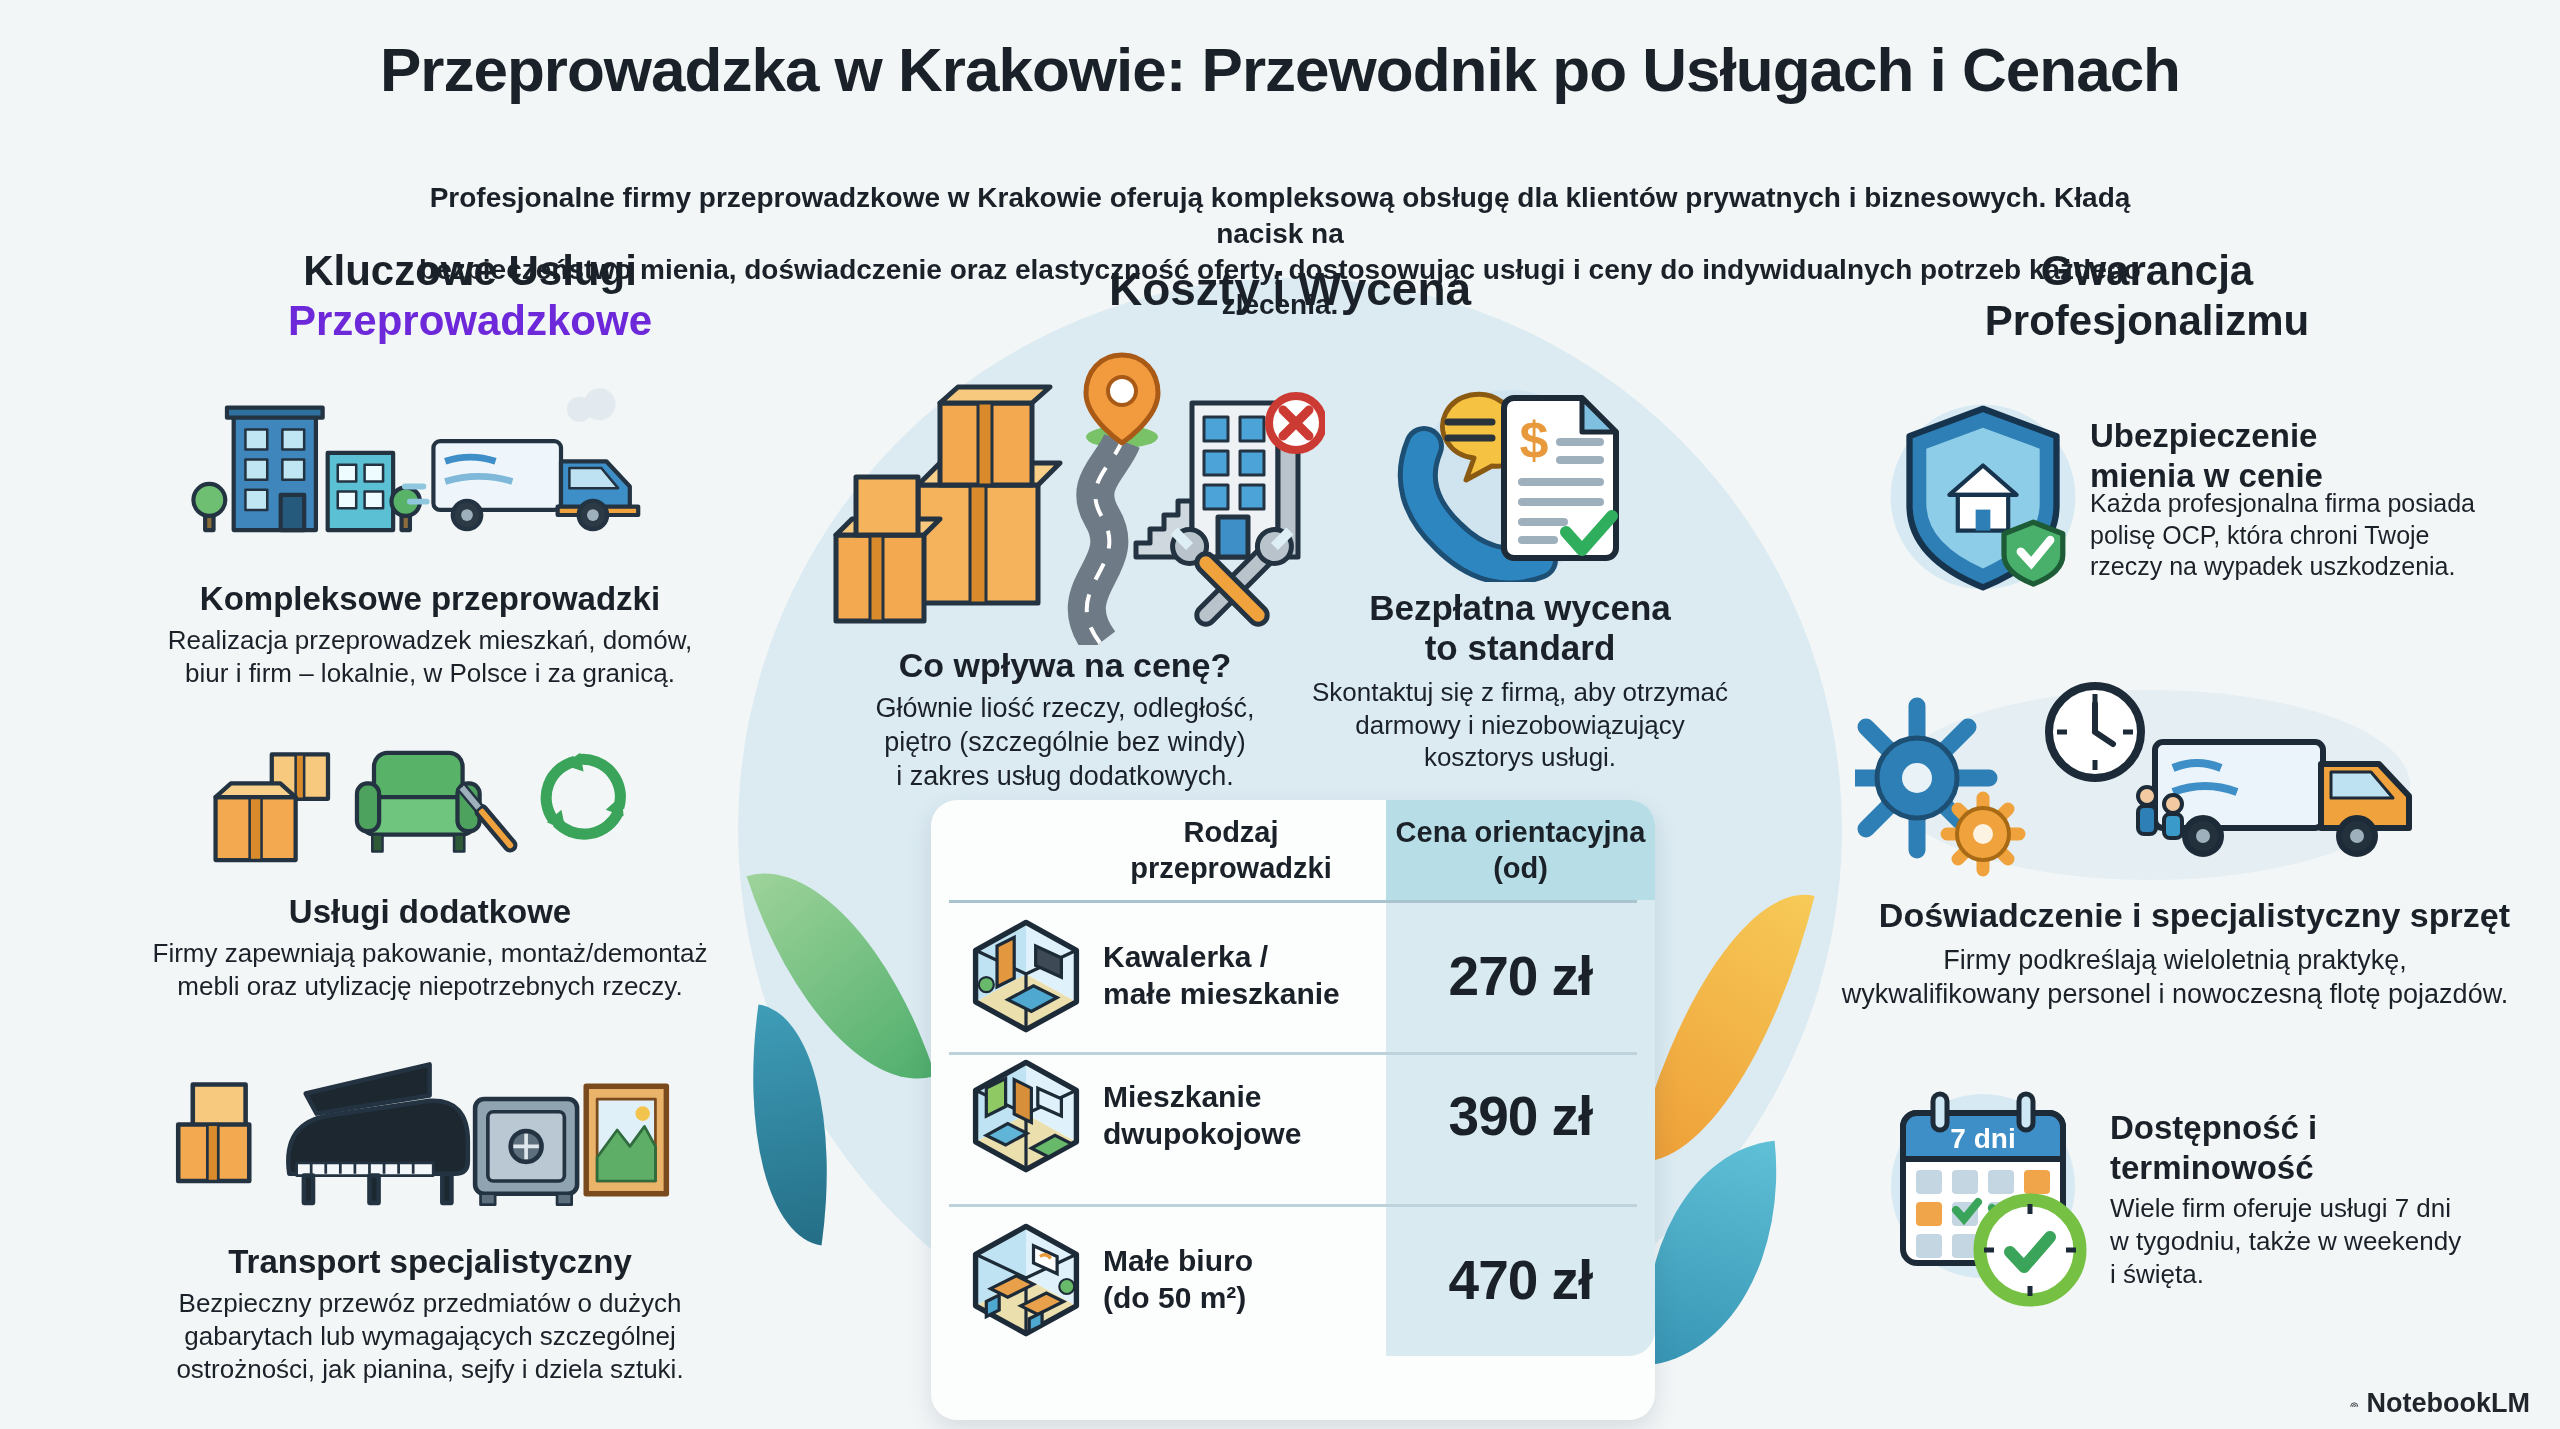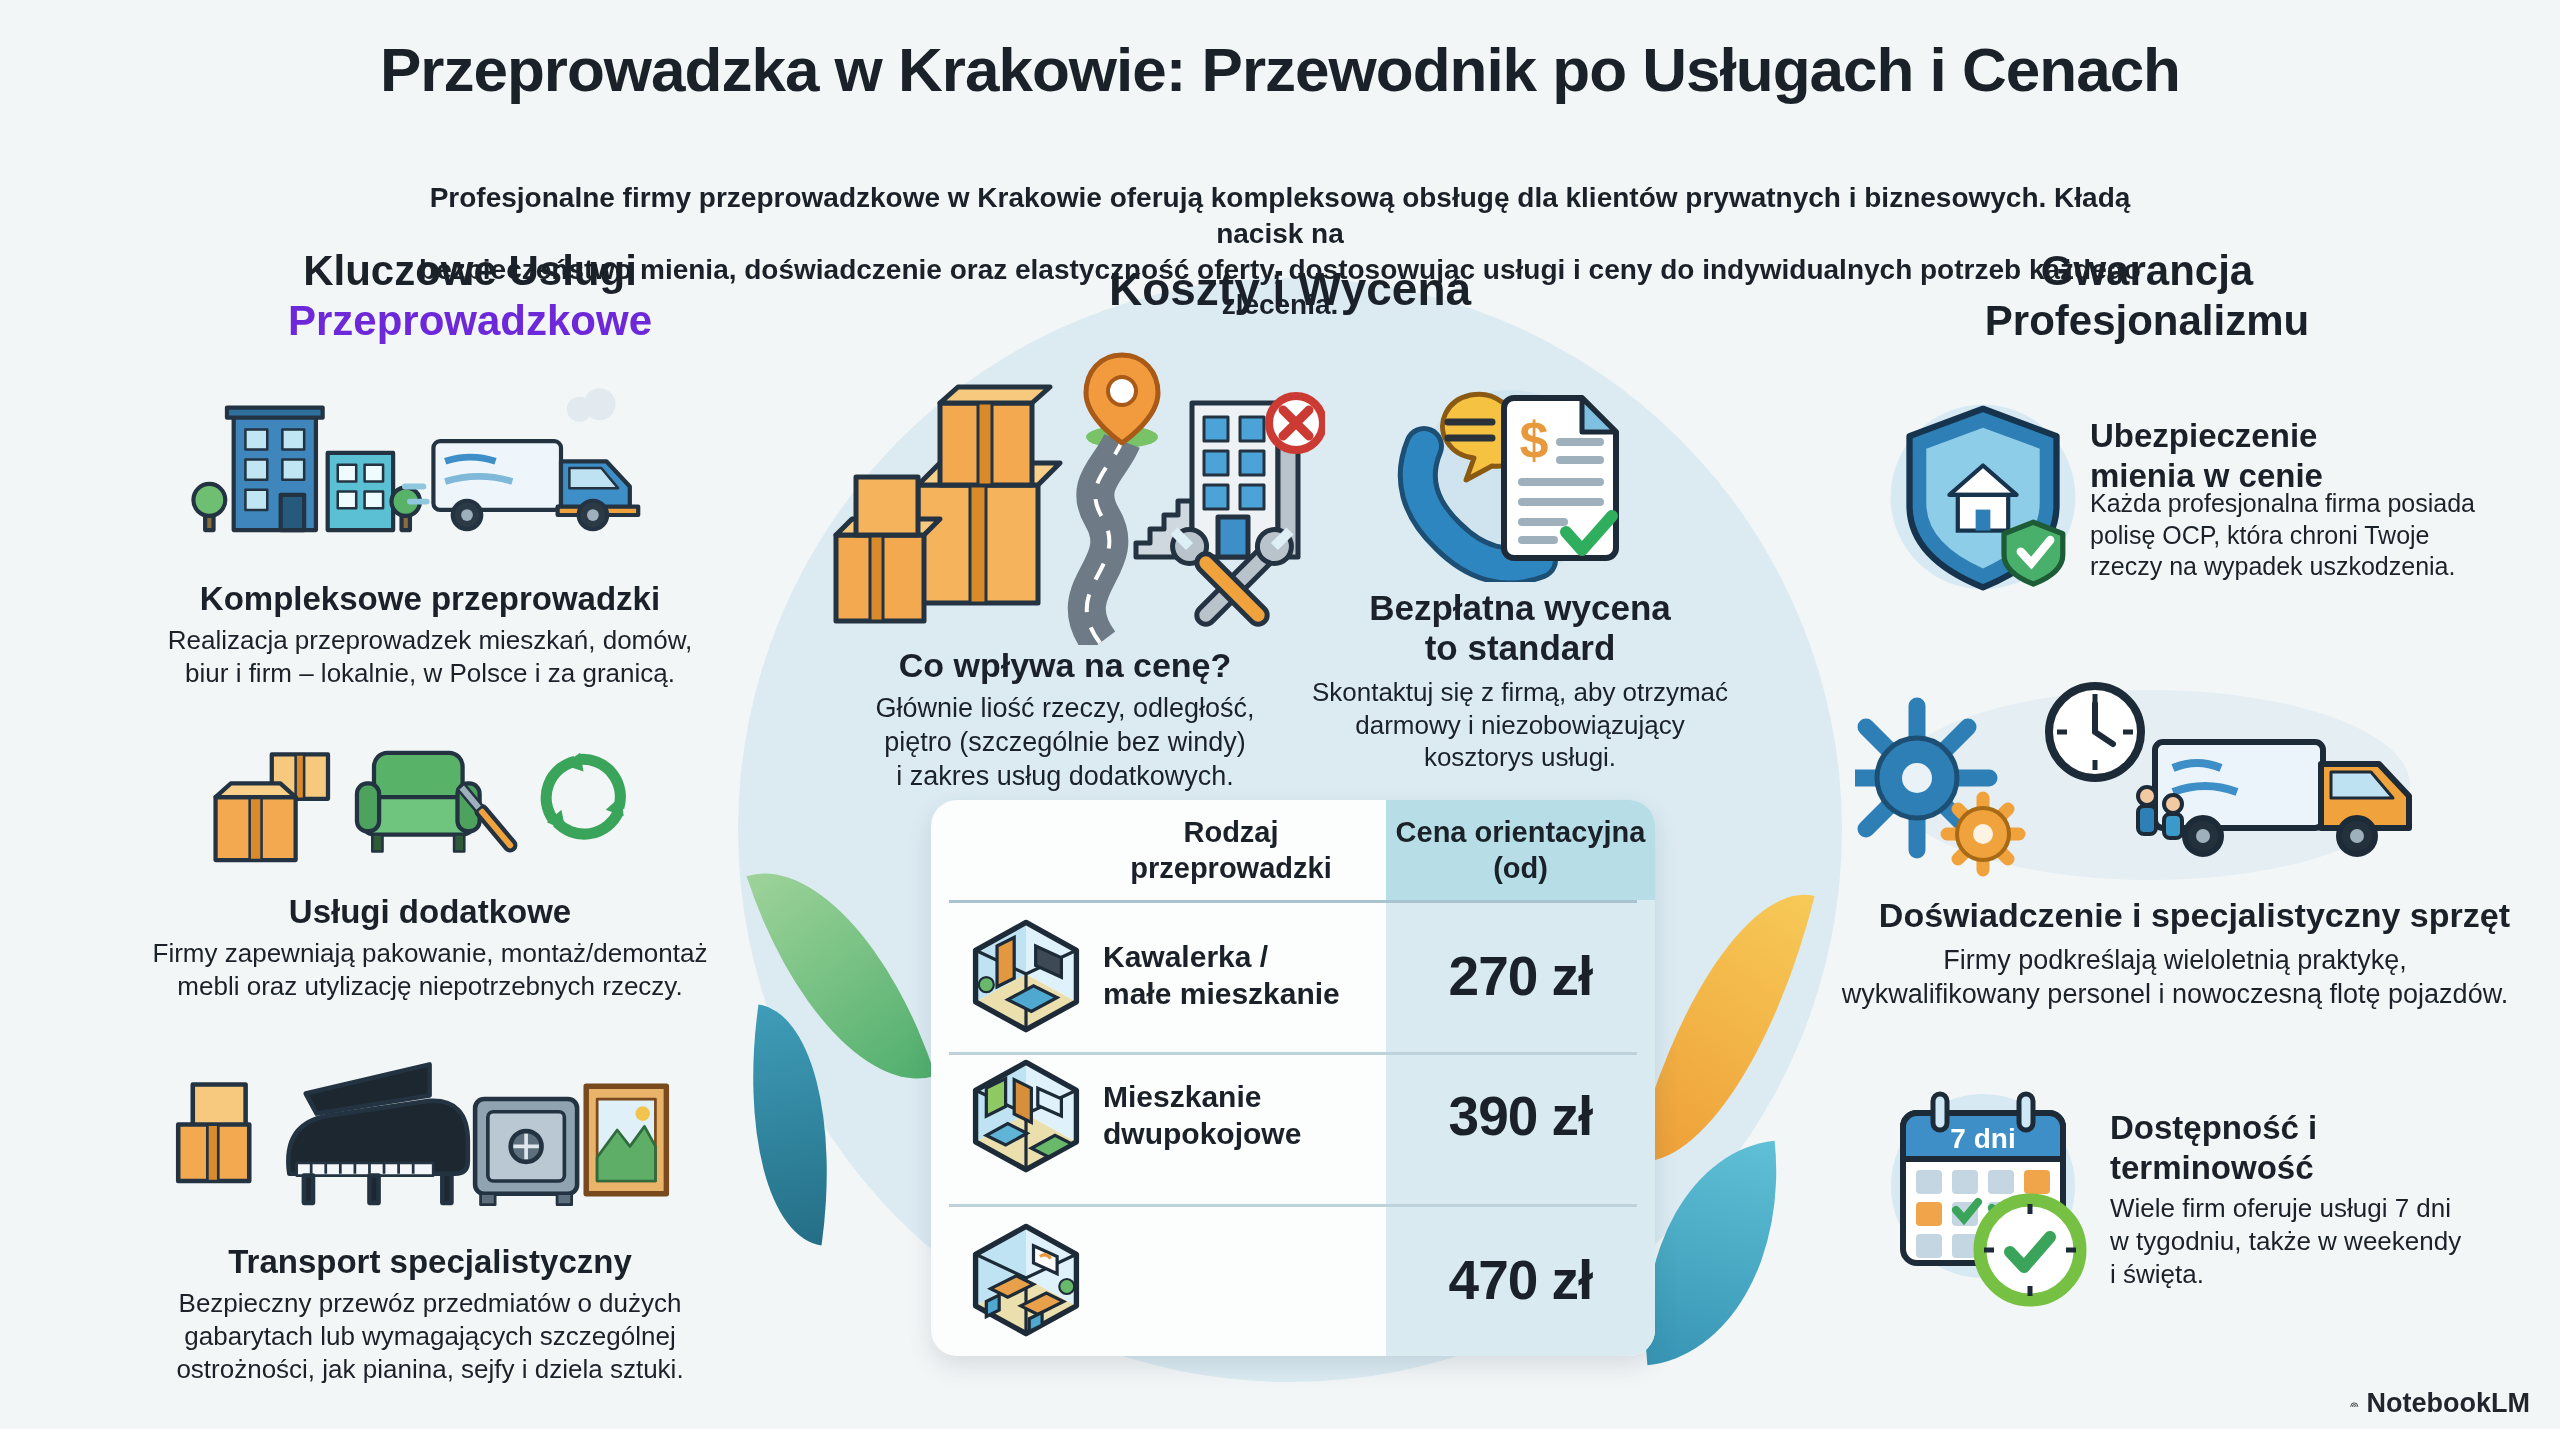--- a/index.html
+++ b/index.html
@@ -38,21 +38,21 @@
   .ls3b{left:110px;top:1287px;width:640px;}
 
   
   .c-head{left:990px;top:262px;width:600px;text-align:center;font-size:46px;font-weight:800;}
   .factors-t{left:830px;top:646px;width:470px;font-size:34px;font-weight:800;}
   .factors-b{left:820px;top:692px;width:490px;font-size:27px;font-weight:500;line-height:1.25;}
   .quote-t{left:1310px;top:588px;width:420px;font-size:35px;font-weight:800;line-height:1.15;}
   .quote-b{left:1290px;top:676px;width:460px;font-size:26px;font-weight:500;line-height:1.25;}
 
   
-  .card{left:931px;top:800px;width:724px;height:556px;background:#fcfdfd;border-radius:26px;
+  .card{left:931px;top:800px;width:724px;height:620px;background:#fcfdfd;border-radius:26px;
         box-shadow:0 10px 24px rgba(40,70,90,.14);}
   .price-col{position:absolute;left:455px;top:0;width:269px;height:556px;background:#d9ebf1;border-radius:0 26px 26px 0;}
   .price-col-head{position:absolute;left:455px;top:0;width:269px;height:100px;background:#b7dde6;border-radius:0 26px 0 0;}
   .t-divider{position:absolute;left:18px;width:688px;height:3px;background:#bdd2da;}
   .th-left{position:absolute;left:150px;top:14px;width:300px;text-align:center;font-size:29px;font-weight:800;line-height:1.25;}
   .th-right{position:absolute;left:455px;top:14px;width:269px;text-align:center;font-size:29px;font-weight:800;line-height:1.25;}
   .t-row{position:absolute;left:0;width:724px;height:152px;}
   .t-icon{position:absolute;left:36px;top:16px;}
   .t-label{position:absolute;left:172px;top:0;width:280px;height:152px;display:flex;align-items:center;
            font-size:30px;font-weight:700;line-height:1.22;}
@@ -343,20 +343,22 @@
         <polygon points="55,6 102,32 102,80 55,106 8,80 8,32" fill="none" stroke="#1d2b38" stroke-width="5" stroke-linejoin="round"></polygon>
         <path d="M8,32 55,54 102,32 M55,54 55,106" fill="none" stroke="#1d2b38" stroke-width="3"></path>
         <polygon points="62,24 84,34 84,50 62,40" fill="#ffffff" stroke="#1d2b38" stroke-width="3"></polygon>
         <path d="M68,34 q6,-4 10,2" fill="none" stroke="#e8993b" stroke-width="3"></path>
         <polygon points="22,64 46,52 62,60 38,72" fill="#e8a04a" stroke="#1d2b38" stroke-width="3"></polygon>
         <polygon points="50,80 74,68 90,76 66,88" fill="#e8a04a" stroke="#1d2b38" stroke-width="3"></polygon>
         <polygon points="18,76 30,70 30,84 18,90" fill="#4fa8d0" stroke="#1d2b38" stroke-width="3"></polygon>
         <polygon points="58,92 70,86 70,98 58,104" fill="#4fa8d0" stroke="#1d2b38" stroke-width="3"></polygon>
         <circle cx="93" cy="62" r="7" fill="#69b96a" stroke="#1d2b38" stroke-width="2"></circle>
       </svg>
+      <div class="t-label ml">Małe biuro
+(do 50 m²)</div>
       <div class="t-price">470 zł</div>
     </div>
   </div>
 
   <div class="abs rc-head ml">Gwarancja
 Profesjonalizmu</div>
 
   <svg class="abs" style="left:1878px;top:392px;" width="210" height="210" viewBox="0 0 200 200">
     <circle cx="100" cy="100" r="88" fill="#d7e9f2"></circle>
     <path d="M100,16 L170,42 V108 Q170,158 100,186 Q30,158 30,108 V42 Z" fill="#2e7fb5" stroke="#16344d" stroke-width="6" stroke-linejoin="round"></path>

